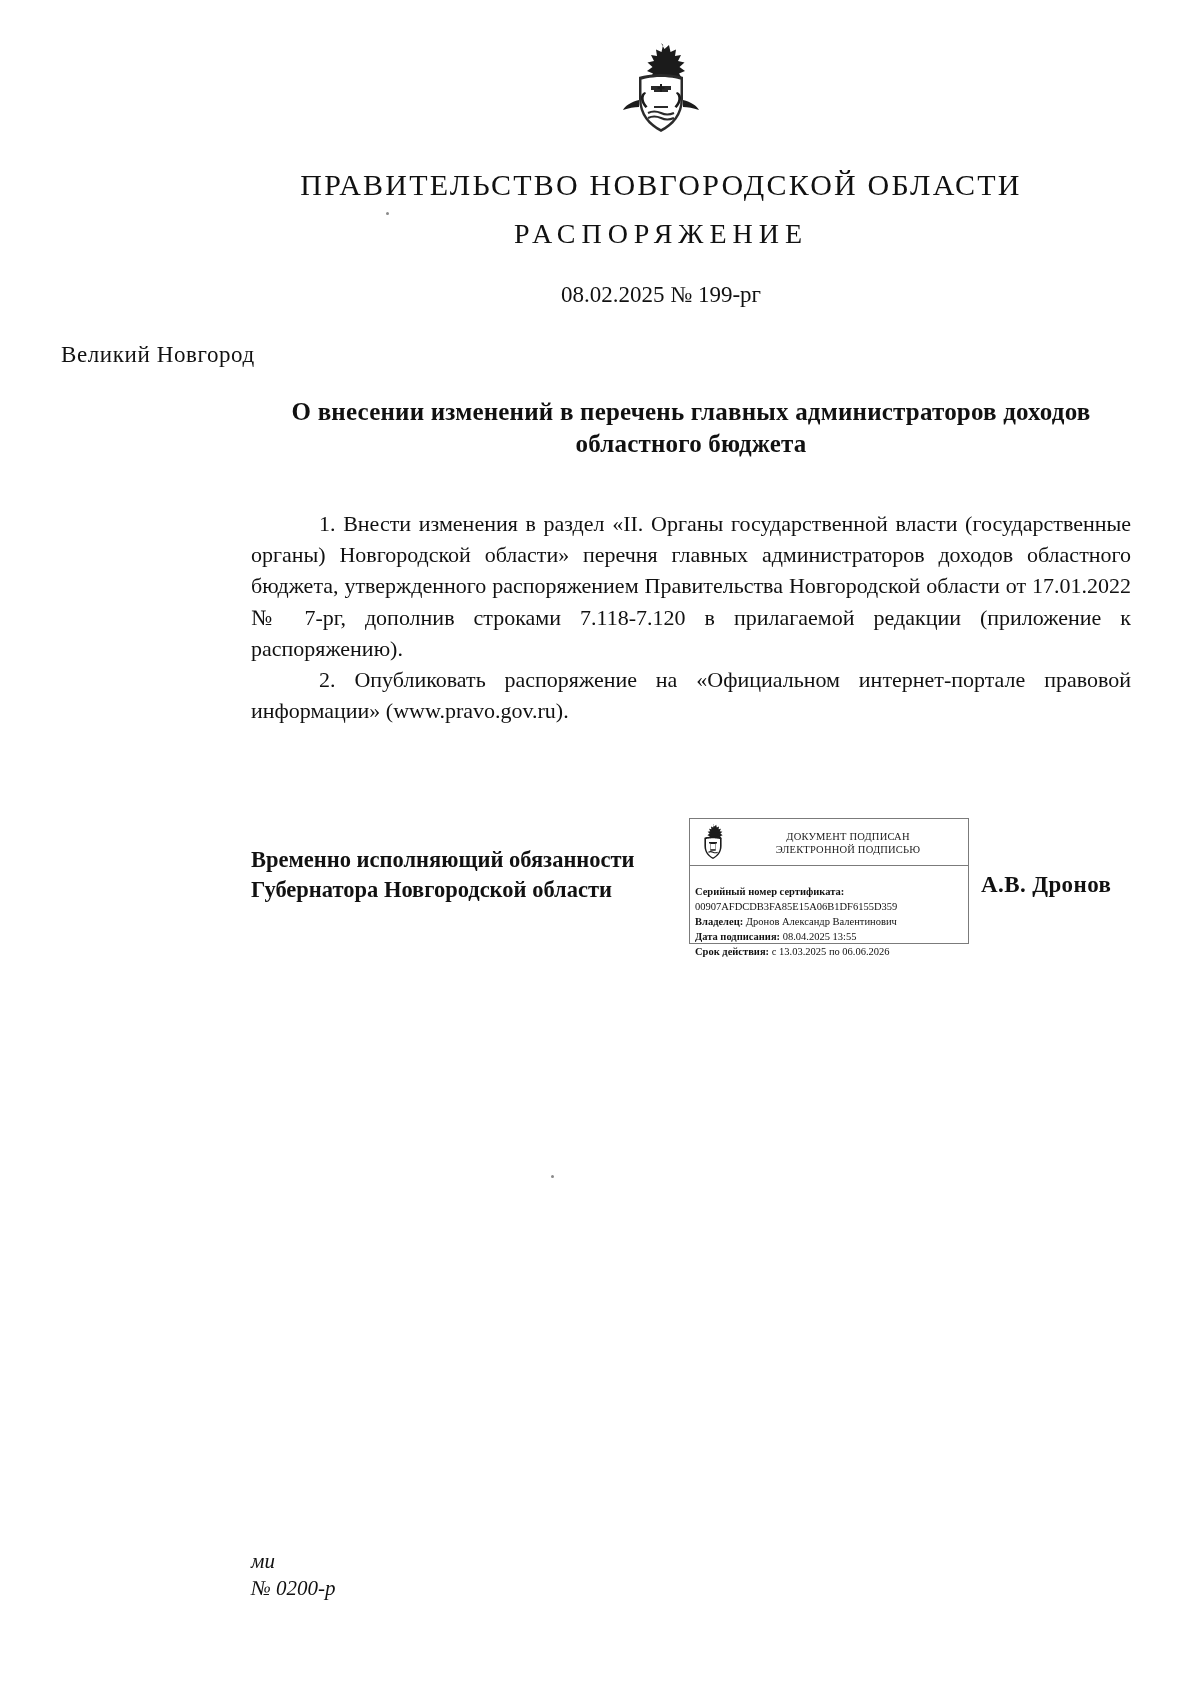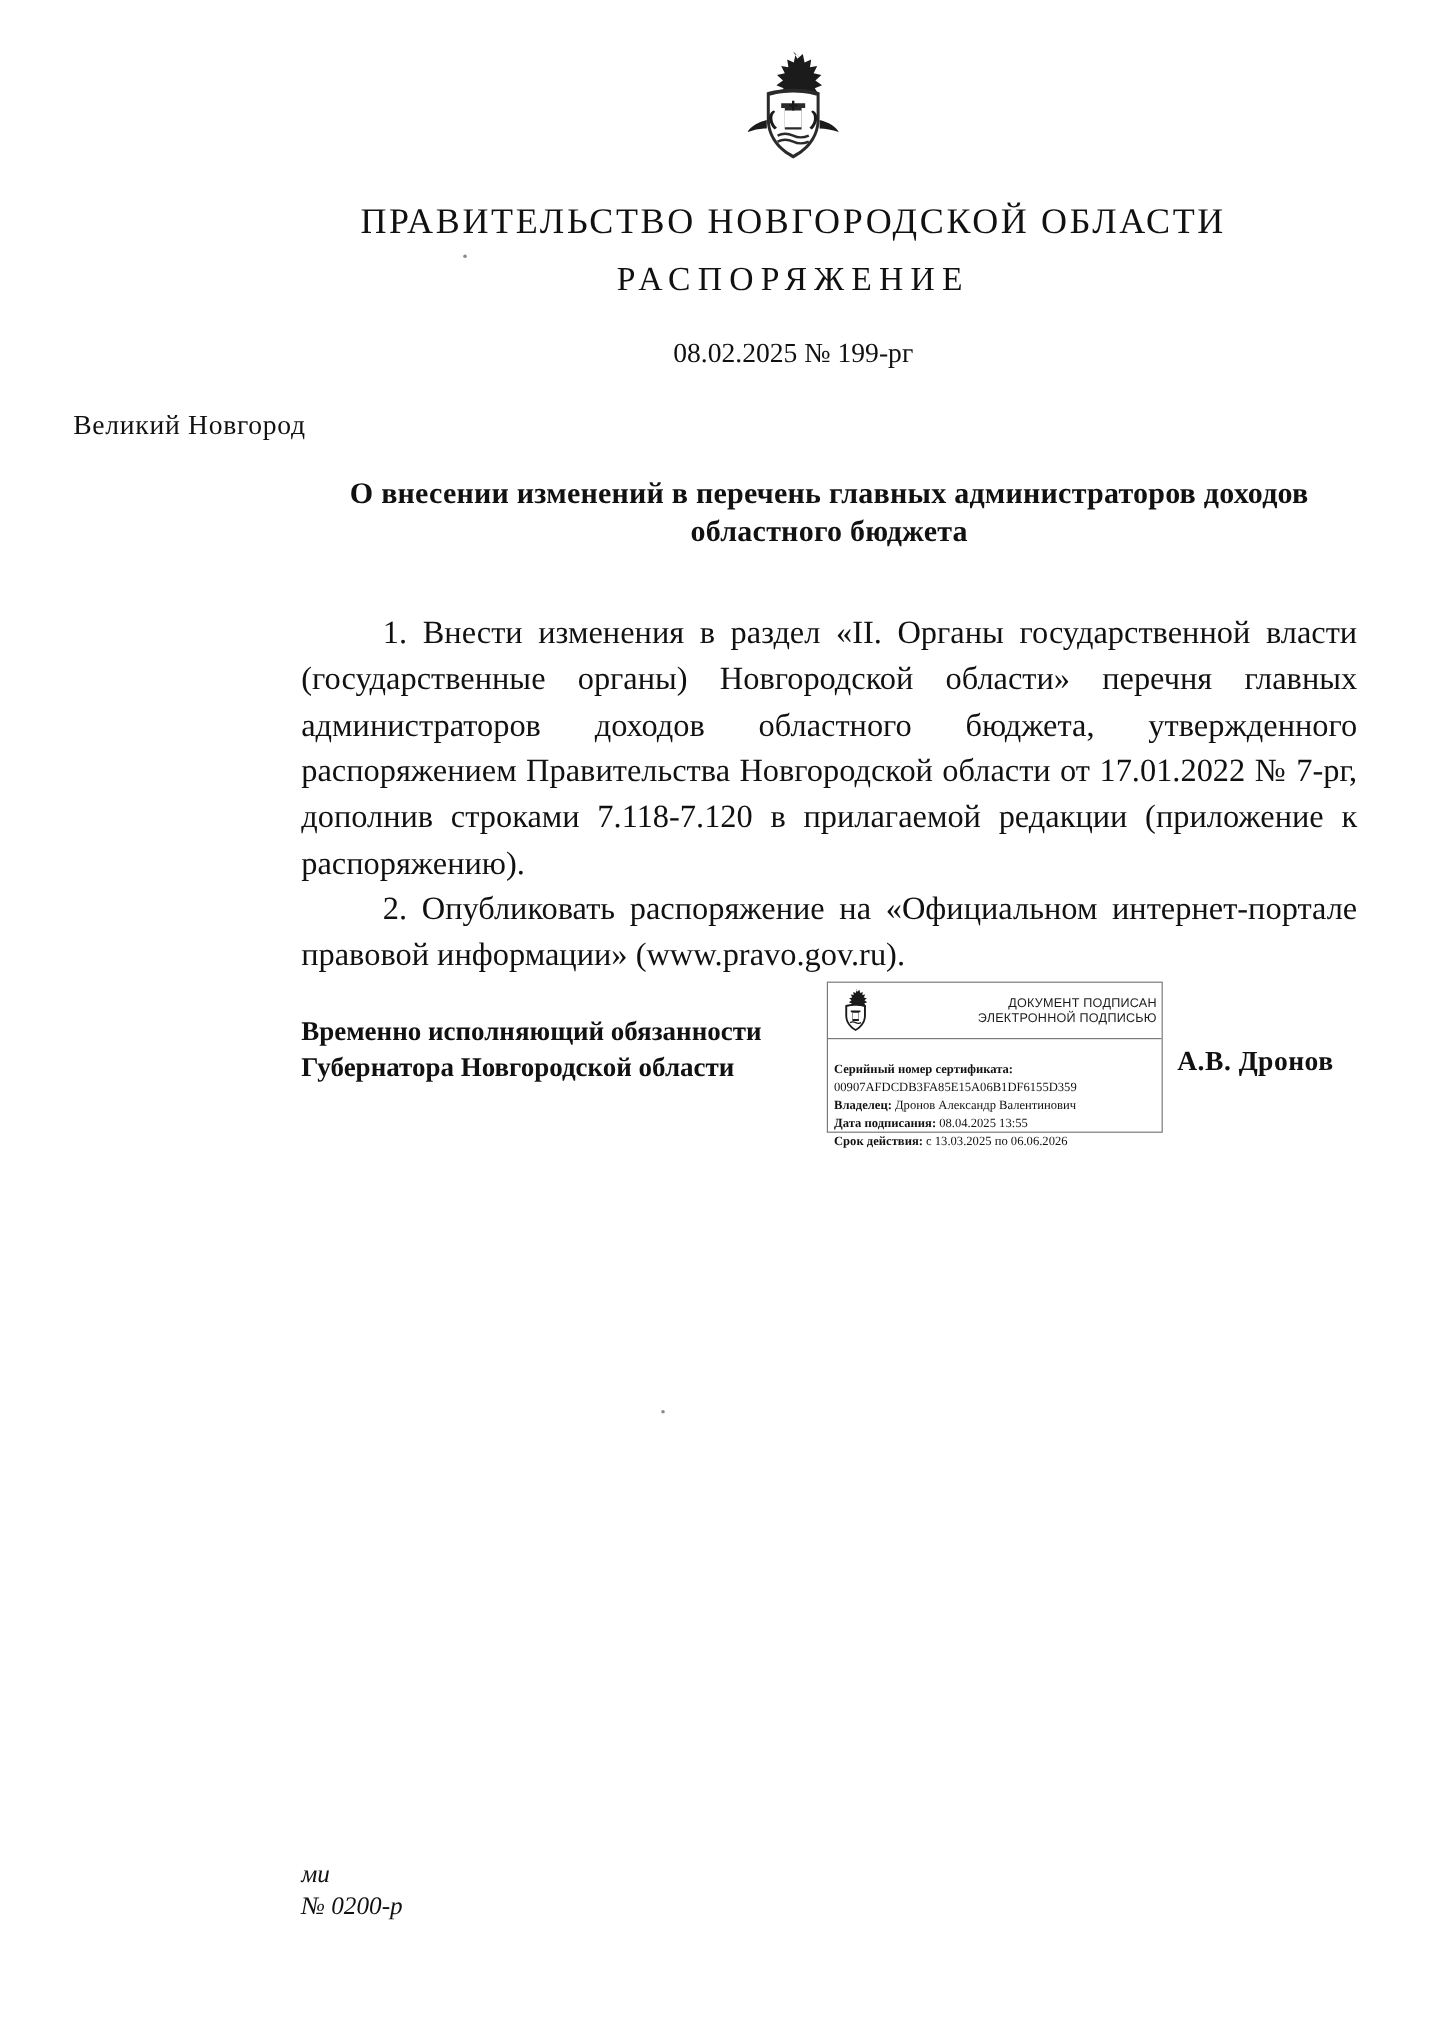--- a/index.html
+++ b/index.html
@@ -81,21 +81,21 @@
     line-height: 1.28;
     letter-spacing: 0.2px;
   }
 
   
   .body-text {
     position: absolute;
     top: 508px;
     left: 190px;
     width: 880px;
-    font-size: 27px;
+    font-size: 22px;
     line-height: 1.42;
     text-align: justify;
     text-justify: inter-word;
   }
   .body-text p {
     margin: 0 0 0 0;
     text-indent: 68px;
   }
 
   
@@ -136,22 +136,22 @@
     padding: 2px 4px 0 6px;
     box-sizing: border-box;
   }
   .stamp-emblem {
     width: 34px;
     height: 40px;
     flex: 0 0 34px;
   }
   .stamp-head {
     flex: 1;
-    text-align: right;
-    font-family: Liberation Sans, sans-serif;
+    text-align: center;
+    font-family: Liberation Serif, serif;
     font-size: 10.5px;
     line-height: 1.25;
     letter-spacing: 0.2px;
     color: #1a1a1a;
     padding-left: 2px;
   }
   .stamp-rule {
     height: 1px;
     background: #7b7b7b;
     margin: 0;

